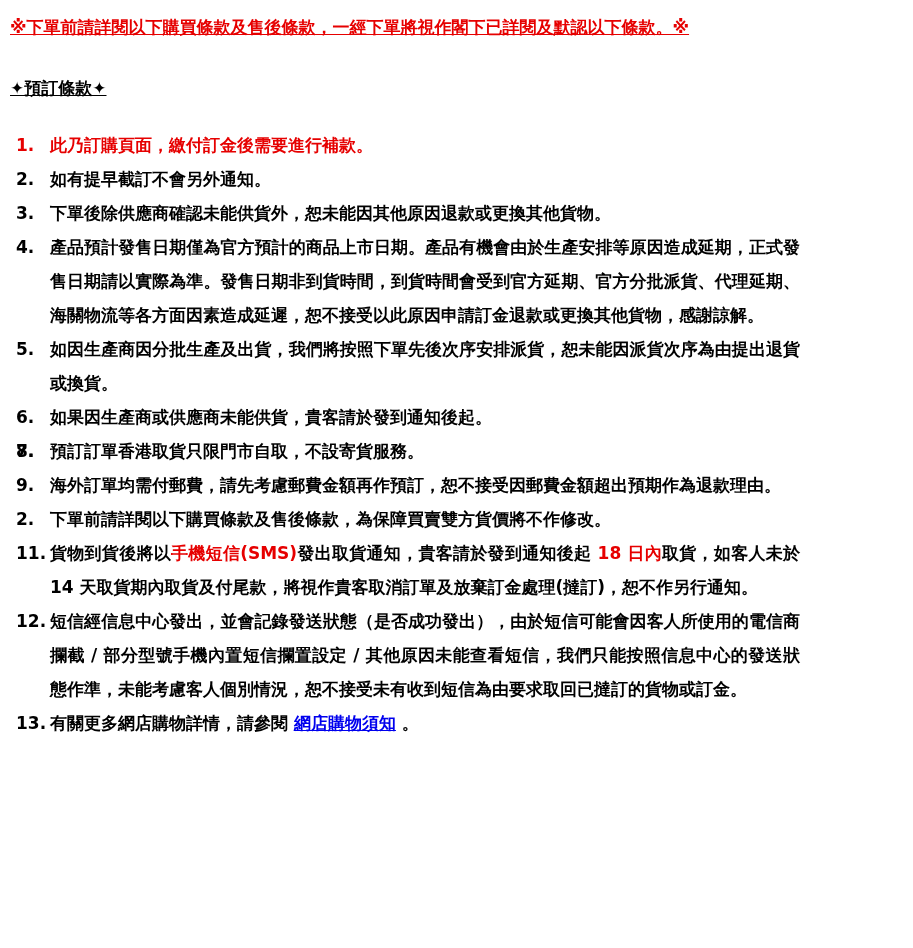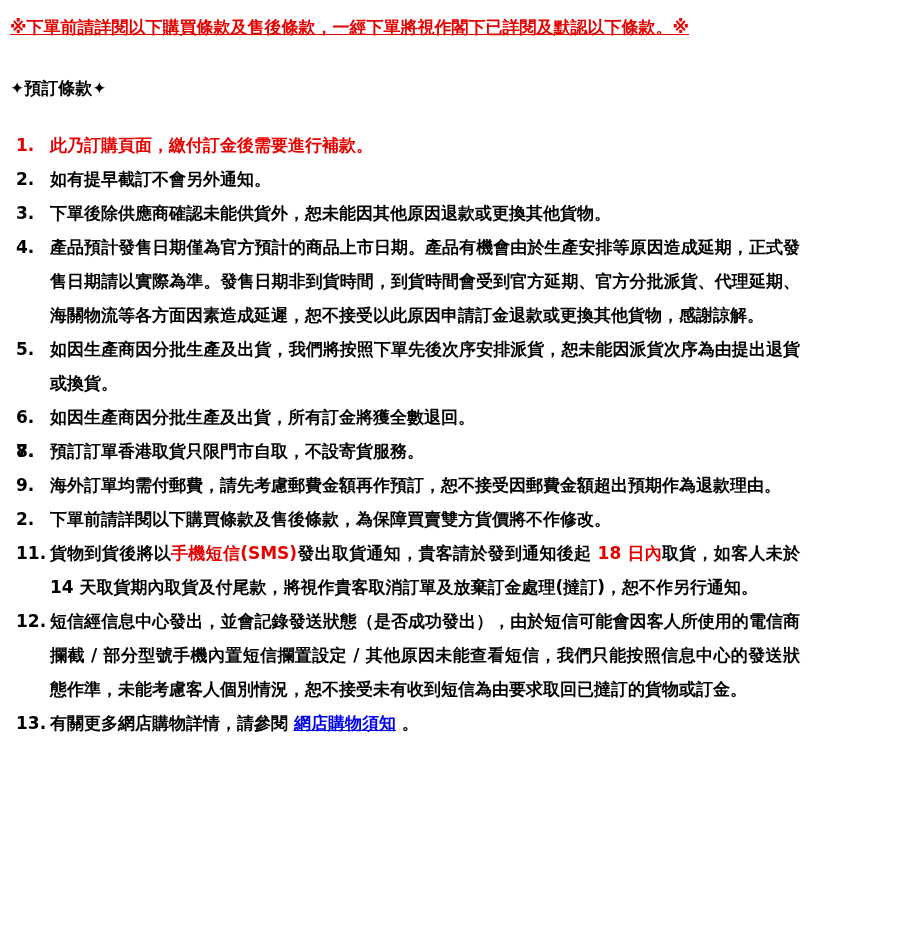--- a/index.html
+++ b/index.html
@@ -19,20 +19,21 @@
   .notice {
     color: #e60000;
     font-size: 17px;
     line-height: 1.6;
     text-decoration: underline;
     margin: 4px 0 0 0;
   }
   .section-title {
     color: #000000;
     font-size: 17px;
+    text-decoration: underline;
     margin: 36px 0 0 0;
   }
   ol.terms {
     list-style: none;
     margin: 28px 0 0 0;
     padding: 0;
   }
   ol.terms li {
     position: relative;
     padding-left: 40px;
@@ -65,21 +66,21 @@
   <div class="notice">※下單前請詳閱以下購買條款及售後條款，一經下單將視作閣下已詳閱及默認以下條款。※</div>
 
   <div class="section-title">✦預訂條款✦</div>
 
   <ol class="terms" id="terms-list">
       <li><span class="num red">1.</span><span class="body"><span class="red">此乃訂購頁面，繳付訂金後需要進行補款。</span></span></li>
       <li><span class="num">2.</span><span class="body"><span>如有提早截訂不會另外通知。</span></span></li>
       <li><span class="num">3.</span><span class="body"><span>下單後除供應商確認未能供貨外，恕未能因其他原因退款或更換其他貨物。</span></span></li>
       <li><span class="num">4.</span><span class="body"><span>產品預計發售日期僅為官方預計的商品上市日期。產品有機會由於生產安排等原因造成延期，正式發售日期請以實際為準。發售日期非到貨時間，到貨時間會受到官方延期、官方分批派貨、代理延期、海關物流等各方面因素造成延遲，恕不接受以此原因申請訂金退款或更換其他貨物，感謝諒解。</span></span></li>
       <li><span class="num">5.</span><span class="body"><span>如因生產商因分批生產及出貨，我們將按照下單先後次序安排派貨，恕未能因派貨次序為由提出退貨或換貨。</span></span></li>
-      <li><span class="num">6.</span><span class="body"><span>如因生產商因分批生產及出貨，所有訂金將獲全數退回。</span></span></li>
+      <li><span class="num">6.</span><span class="body"><span>如果因生產商或供應商未能供貨，貴客請於發到通知後起。</span></span></li>
       <li><span class="num">7.</span></li>
       <li><span class="num">8.</span><span class="body"><span>預訂訂單香港取貨只限門市自取，不設寄貨服務。</span></span></li>
       <li><span class="num">9.</span><span class="body"><span>海外訂單均需付郵費，請先考慮郵費金額再作預訂，恕不接受因郵費金額超出預期作為退款理由。</span></span></li>
       <li><span class="num">2.</span><span class="body"><span>下單前請詳閱以下購買條款及售後條款，為保障買賣雙方貨價將不作修改。</span></span></li>
       <li><span class="num">11.</span><span class="body"><span>貨物到貨後將以</span><span class="red-underline">手機短信(SMS)</span><span>發出取貨通知，貴客請於發到通知後起 </span><span class="red-underline">18 日內</span><span>取貨，如客人未於 14 天取貨期內取貨及付尾款，將視作貴客取消訂單及放棄訂金處理(撻訂)，恕不作另行通知。</span></span></li>
       <li><span class="num">12.</span><span class="body"><span>短信經信息中心發出，並會記錄發送狀態（是否成功發出），由於短信可能會因客人所使用的電信商攔截 / 部分型號手機內置短信攔置設定 / 其他原因未能查看短信，我們只能按照信息中心的發送狀態作準，未能考慮客人個別情況，恕不接受未有收到短信為由要求取回已撻訂的貨物或訂金。</span></span></li>
       <li><span class="num">13.</span><span class="body"><span>有關更多網店購物詳情，請參閱 </span><a class="link" href="#">網店購物須知</a><span> 。</span></span></li>
     </ol>
 </div>
 

